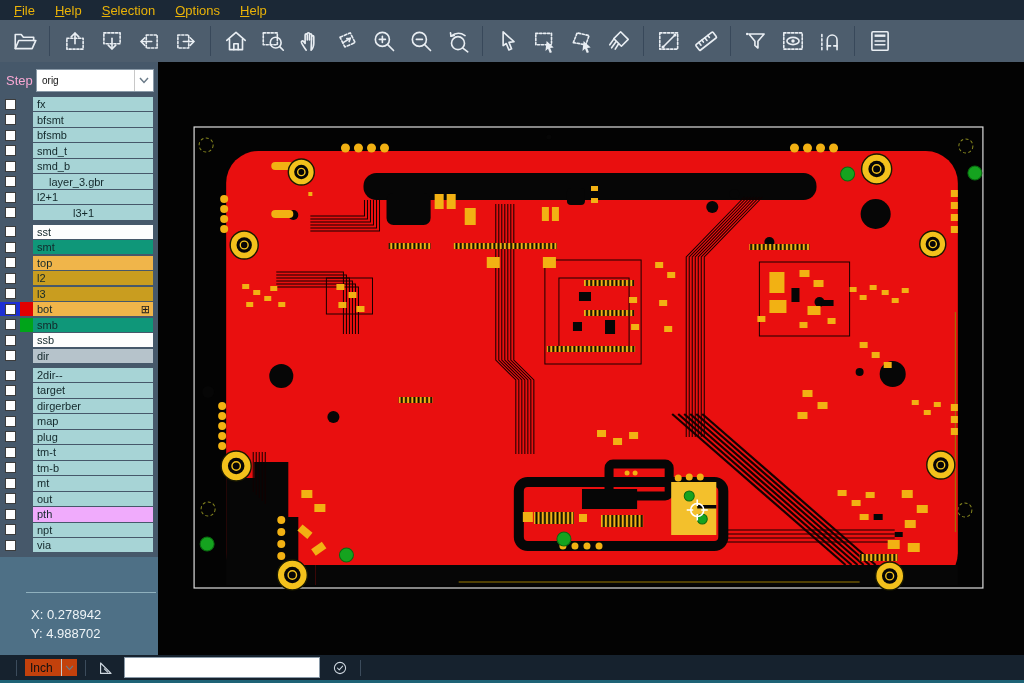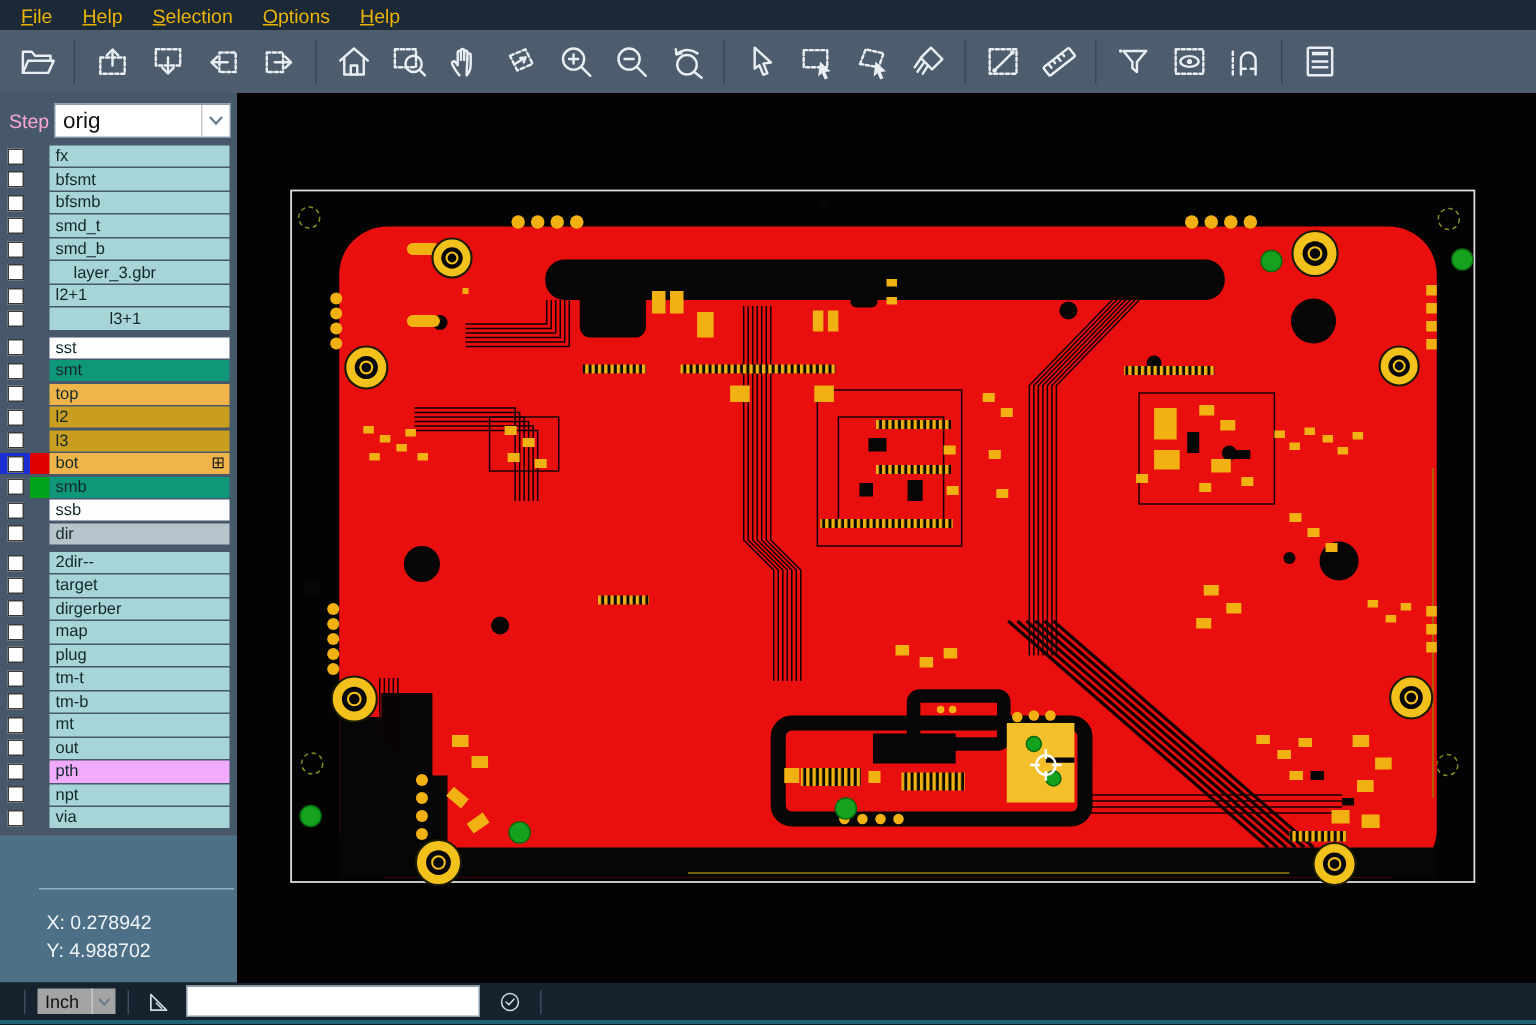--- a/index.html
+++ b/index.html
@@ -21,21 +21,21 @@
   .tb svg .fil { fill:#e9eef3; stroke:none; }
   .tb-sep { width:1px; height:30px; background:#38485a; margin:0 6px; }
 
   
   .main { flex:1 1 auto; display:flex; min-height:0; }
   .sidebar { width:158px; background:#46586a; display:flex; flex-direction:column; flex:0 0 auto; }
   .step-row { display:flex; align-items:center; margin:6px 4px 5px 4px; height:24px; }
   .step-label { color:#f9a8d4; font-size:13px; width:32px; flex:0 0 auto; padding-left:2px; }
   .step-select { flex:1; height:23px; background:#fff; border:1px solid #8a9aa8;
     display:flex; align-items:center; }
-  .step-select .val { flex:1; font-size:15px; color:#111; padding-left:5px; }
+  .step-select .val { flex:1; font-size:10px; color:#111; padding-left:5px; }
   .step-select .chev { width:19px; height:100%; border-left:1px solid #c8c8c8;
     display:flex; align-items:center; justify-content:center; }
 
   .layer-list { padding:0 0 0 0; }
   .layer-group { margin-bottom:5px; }
   .layer-row { display:flex; align-items:stretch; height:14.3px; margin-bottom:1.2px; }
   .cb-cell { width:20px; flex:0 0 auto; display:flex; align-items:center; justify-content:center;
     background:transparent; }
   .cb-cell.sel { background:#1c2fd4; }
   .cb { width:11px; height:11px; background:#fff; border:1.5px solid #3c3c3c; }
@@ -49,21 +49,21 @@
   .coord-sep { height:1px; background:#8fb0bd; margin:0 2px 12px 2px; }
   .coord-line { color:#eef4f7; font-size:13px; padding:2px 0 2px 7px; }
 
   .canvas-wrap { flex:1; background:#030303; position:relative; overflow:hidden; }
   .canvas-wrap svg { position:absolute; inset:0; width:100%; height:100%; }
 
   
   .bottom-bar { height:28px; background:#16222e; display:flex; align-items:center;
     padding:0 8px; flex:0 0 auto; border-bottom:3px solid #1e6376; }
   .bb-sep { width:1px; height:16px; background:#3c4c5c; margin:0 8px; }
-  .unit-select { width:52px; height:17px; background:#a3a3a3; display:flex; align-items:center; }
+  .unit-select { width:52px; height:17px; background:#c2410c; display:flex; align-items:center; }
   .unit-select .val { flex:1; font-size:12px; color:#111; padding-left:5px; }
   .unit-select .chev { width:16px; height:100%; border-left:1px solid #c8c8c8;
     display:flex; align-items:center; justify-content:center; }
   .bb-icon { width:24px; height:24px; display:flex; align-items:center; justify-content:center; }
   .bb-icon svg { stroke:#cfd8e0; fill:none; stroke-width:1.4; stroke-linecap:round; stroke-linejoin:round; }
   .cmd-input { width:196px; height:21px; border:1px solid #8a9aa8; background:#fff;
     font-size:12px; padding:0 4px; margin-left:6px; }
 </style>
 </head>
 <body>

